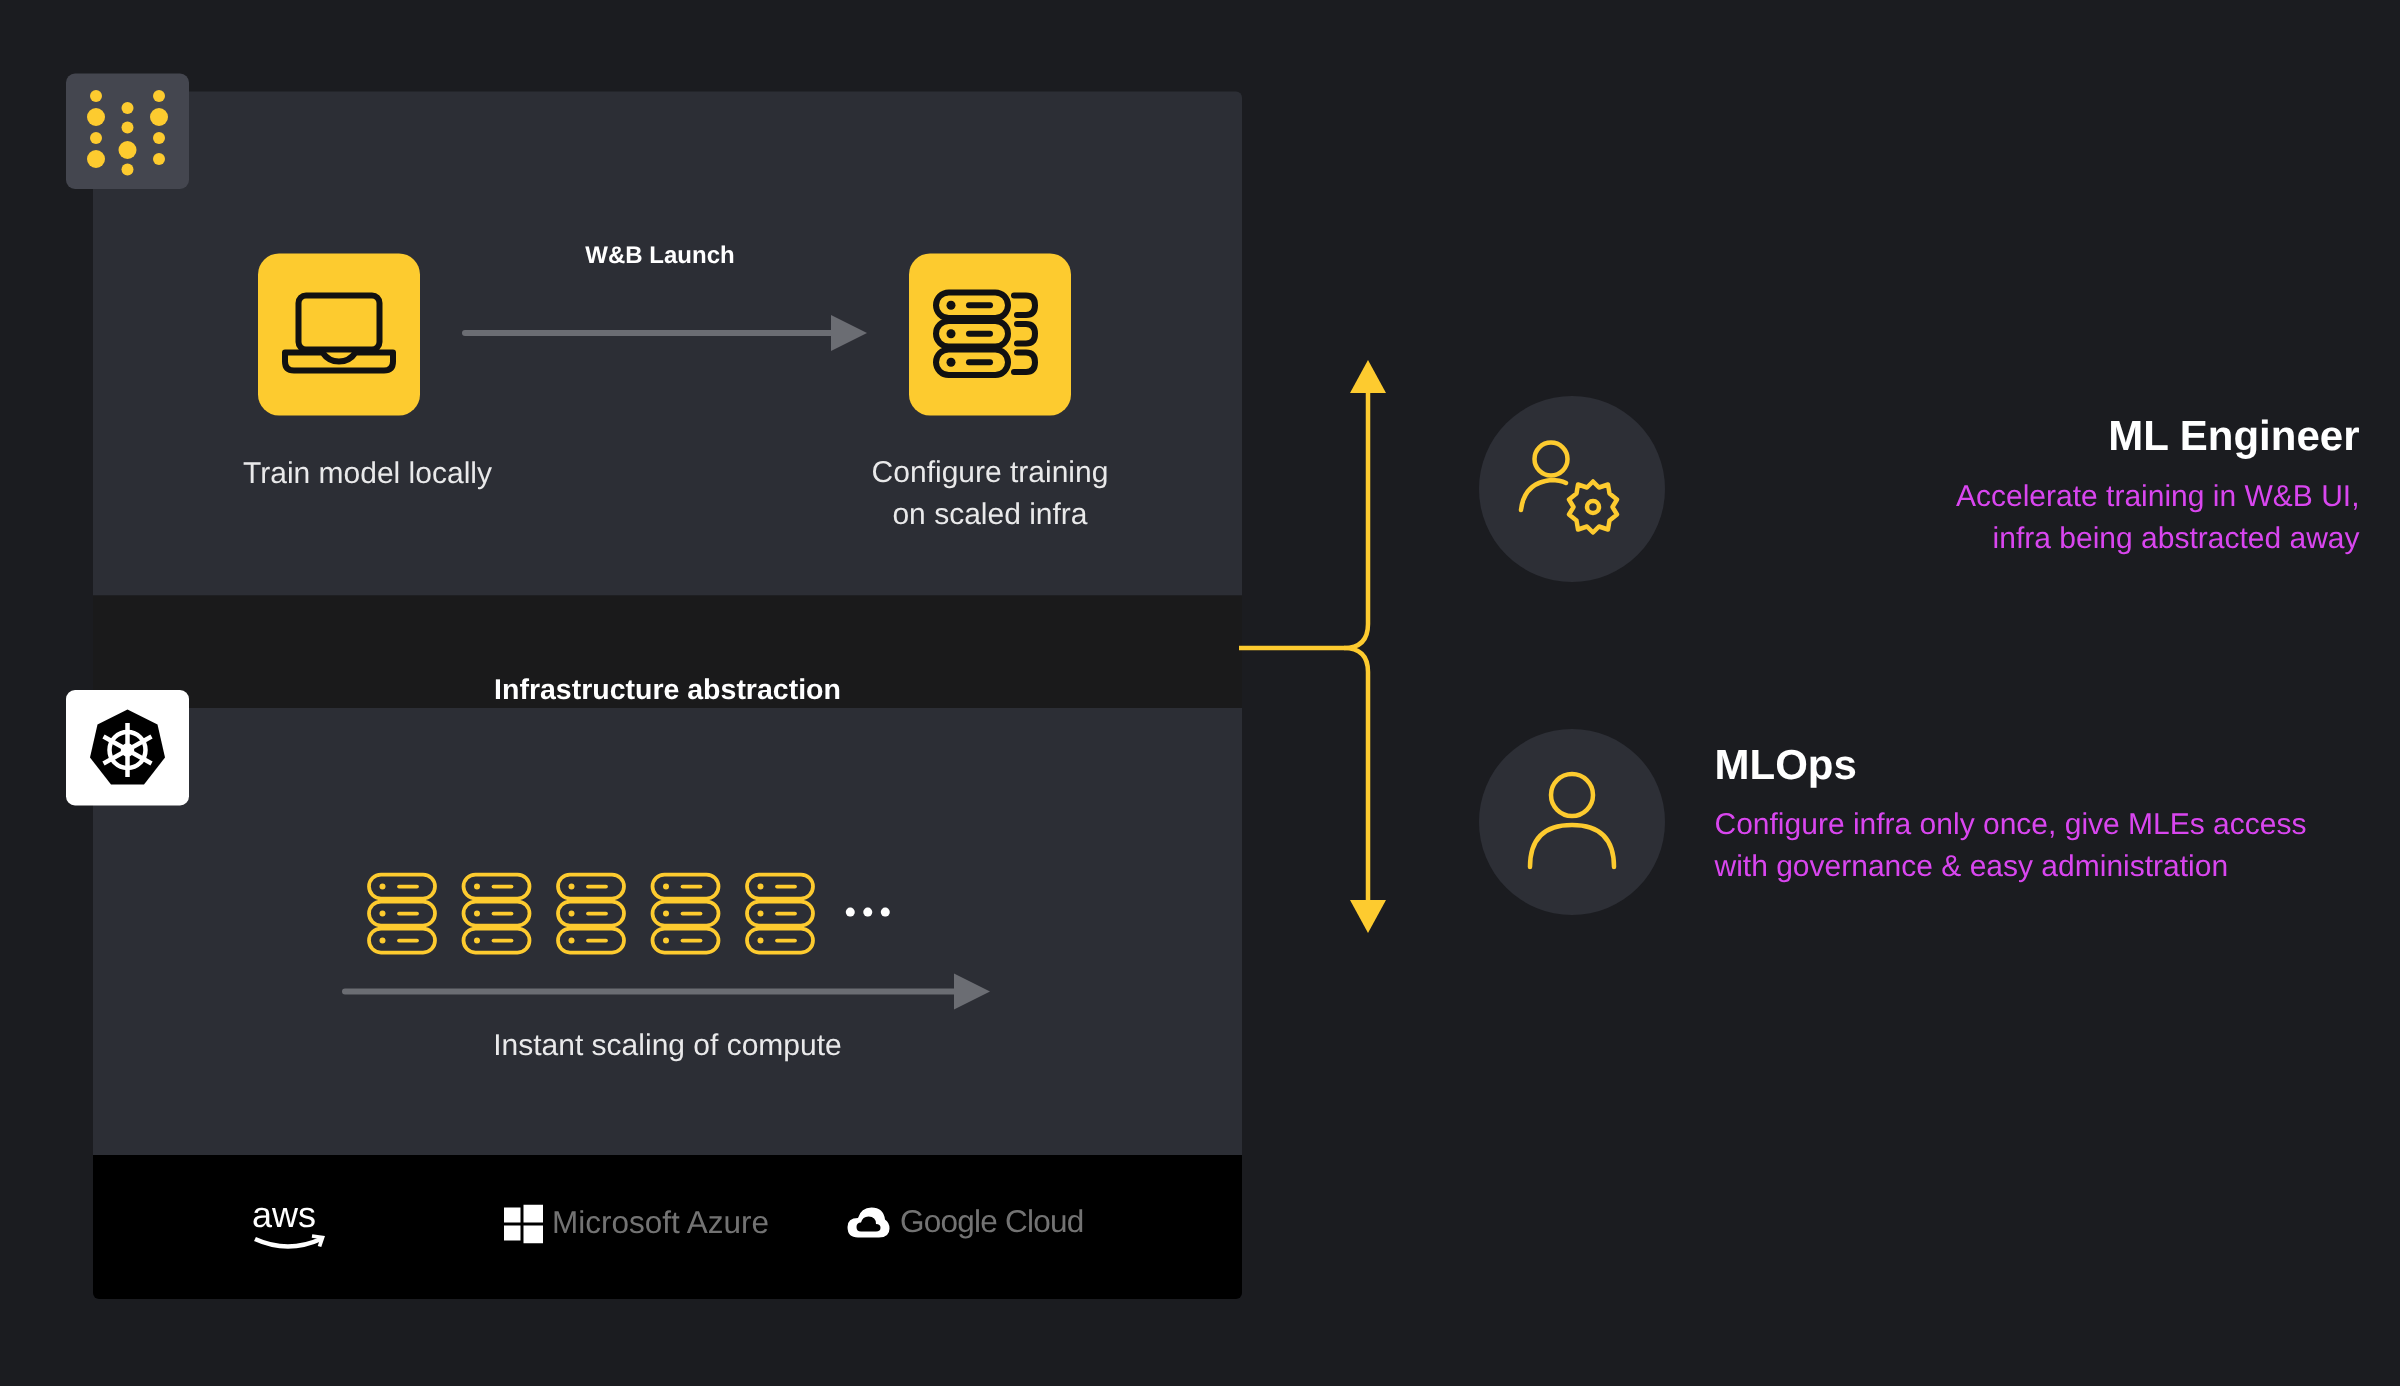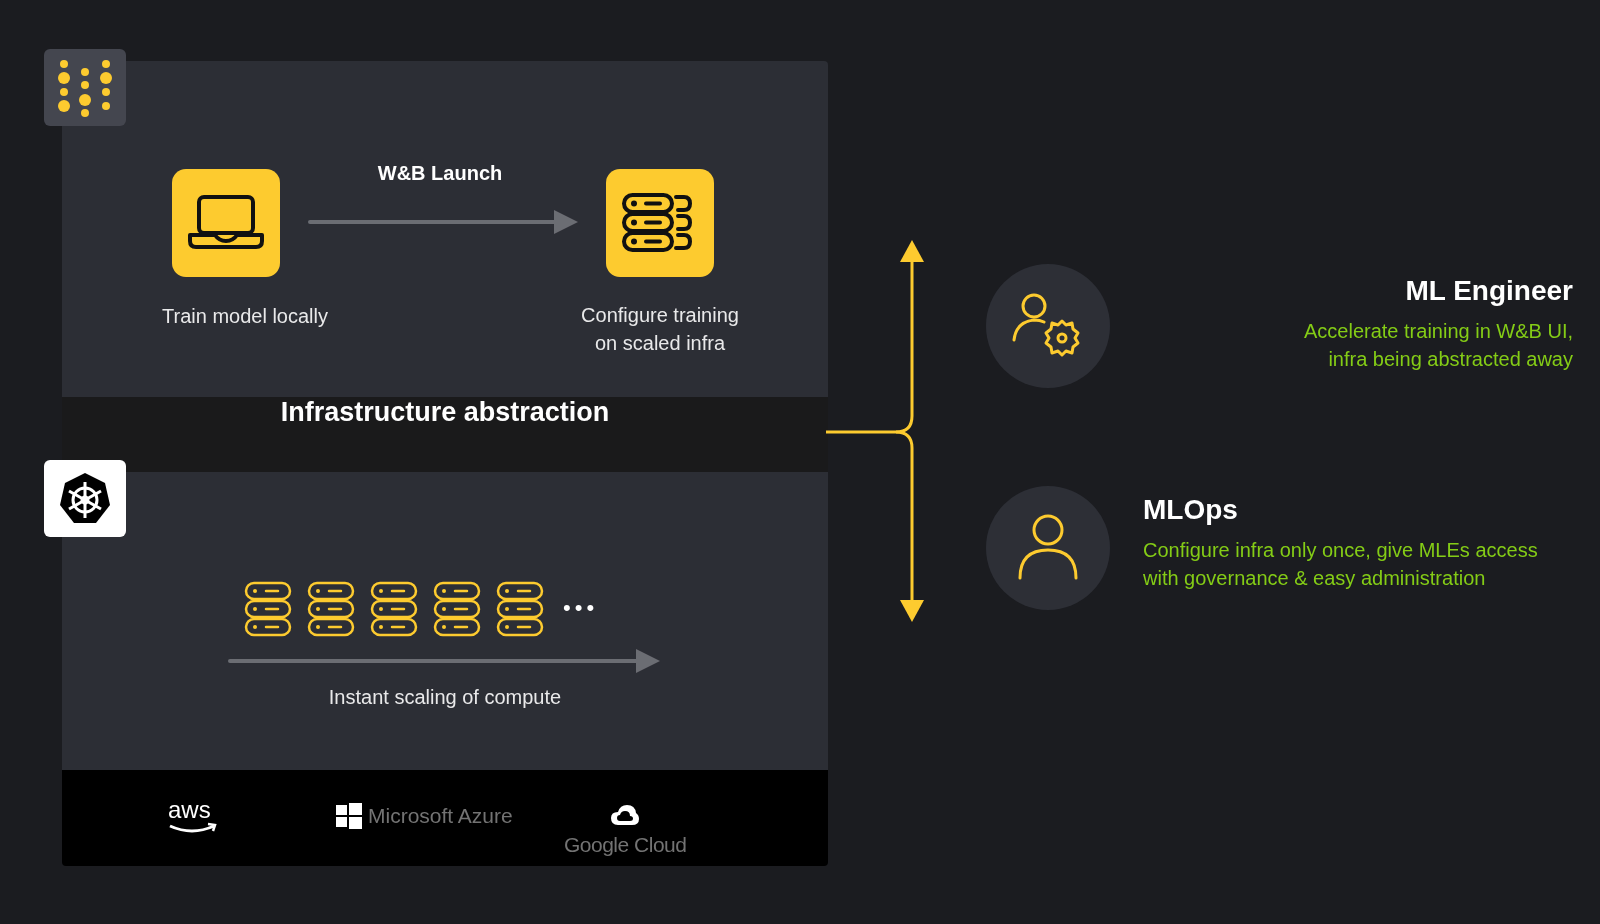--- a/index.html
+++ b/index.html
@@ -2,32 +2,32 @@
 <html><head>
 <meta charset="utf-8">
 <style>
   html, body { margin:0; padding:0; }
   body {
     width:1600px; height:924px; background:#1b1c20; position:relative; overflow:hidden;
     font-family:"Liberation Sans", "DejaVu Sans", sans-serif; color:#fff;
   }
   .abs { position:absolute; }
   .panel-top { left:62px; top:61px; width:766px; height:336px; background:#2c2e35; border-radius:4px 4px 0 0; }
-  .band { left:62px; top:397px; width:766px; height:75px; background:#1a1a1b; display:flex; align-items:flex-start; justify-content:center; font-size:27px; font-weight:bold; }
+  .band { left:62px; top:397px; width:766px; height:75px; background:#1a1a1b; display:flex; align-items:flex-end; justify-content:center; font-size:19px; font-weight:bold; }
   .panel-bot { left:62px; top:472px; width:766px; height:298px; background:#2c2e35; }
   .cloud-bar { left:62px; top:770px; width:766px; height:96px; background:#000; border-radius:0 0 4px 4px; }
   .badge { border-radius:6px; display:flex; align-items:center; justify-content:center; }
   .wb-badge { left:44px; top:49px; width:82px; height:77px; background:#44464f; }
   .k8s-badge { left:44px; top:460px; width:82px; height:77px; background:#fff; }
   .tile { width:108px; height:108px; background:#fdcb2f; border-radius:14px; display:flex; align-items:center; justify-content:center; }
   .caption { font-size:20px; color:#e9e9ea; text-align:center; line-height:28px; }
-  .launch-label { left:330px; top:162px; width:220px; text-align:center; font-size:20px; font-weight:bold; }
+  .launch-label { left:330px; top:162px; width:220px; text-align:center; font-size:16px; font-weight:bold; }
   .role-circle { width:124px; height:124px; border-radius:50%; background:#2d2f36; display:flex; align-items:center; justify-content:center; }
   .role-title { font-size:28px; font-weight:bold; }
-  .role-desc { font-size:20px; color:#84cc16; line-height:28px; margin-top:10px; }
+  .role-desc { font-size:20px; color:#d946ef; line-height:28px; margin-top:10px; }
   .cloud-logo { display:flex; align-items:center; gap:6px; color:#737373; font-size:21px; }
 </style>
 </head>
 <body>
 
 <div class="abs panel-top"></div>
 <div class="abs band">
   <span>Infrastructure abstraction</span>
 </div>
 <div class="abs panel-bot"></div>
@@ -181,21 +181,21 @@
   <svg width="26" height="26" viewBox="0 0 26 26">
     <g fill="#fff">
         <rect x="0" y="2" width="11" height="10"></rect>
         <rect x="13" y="0" width="13" height="12"></rect>
         <rect x="0" y="14" width="11" height="10"></rect>
         <rect x="13" y="14" width="13" height="12"></rect>
       </g>
   </svg>
   <span>Microsoft Azure</span>
 </div>
-<div class="abs cloud-logo" style="left:564px; top:803px; letter-spacing:-0.5px;flex-direction:column;">
+<div class="abs cloud-logo" style="left:564px; top:803px; letter-spacing:-0.5px;">
   <svg width="30" height="24" viewBox="0 0 30 24">
     <path d="M8 22 Q1 22 1 15 Q1 9 8 9 Q10 2 17 2 Q25 2 26 10 Q29 12 29 16 Q29 22 22 22 Z" fill="#fff"></path>
     <path d="M10 18 Q7 18 7 15 Q7 12 10 12 Q11 8 15 8 Q20 8 20 13 Q23 13 23 15.5 Q23 18 20 18 Z" fill="#000"></path>
   </svg>
   <span>Google Cloud</span>
 </div>
 
 <svg class="abs" style="left:826px; top:236px;" width="120" height="390">
   <g stroke="#fdcb2f" stroke-width="3" fill="none">
     <path d="M0 196 H70 Q86 196 86 180 V20"></path>

